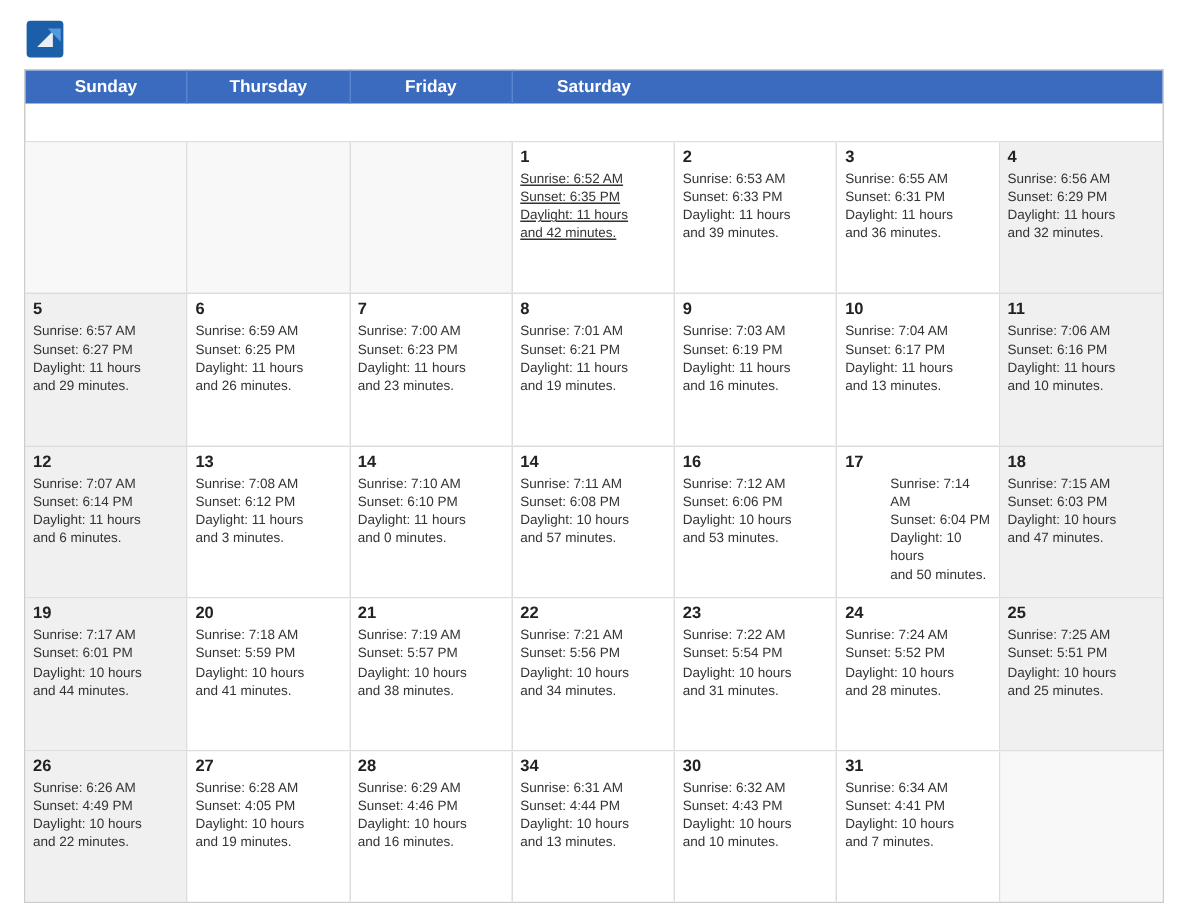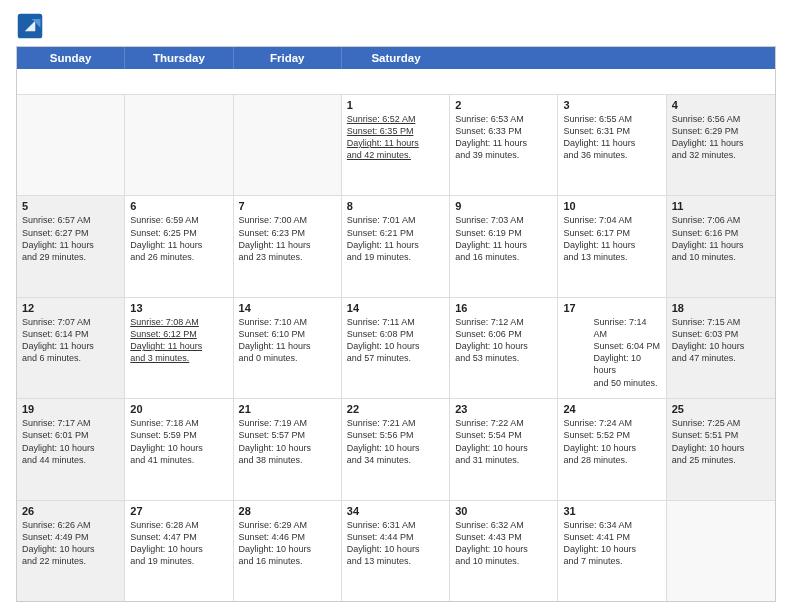--- a/index.html
+++ b/index.html
@@ -229,21 +229,21 @@
         <div class="cal-row">
           <div class="cal-cell shaded">
             <div class="day-num">12</div>
             <div class="cell-text" style="white-space: pre-line;">Sunrise: 7:07 AM
 Sunset: 6:14 PM
 Daylight: 11 hours
 and 6 minutes.</div>
           </div>
           <div class="cal-cell">
             <div class="day-num">13</div>
-            <div class="cell-text" style="white-space: pre-line; text-decoration: underline;">Sunrise: 7:08 AM
+            <div class="cell-text" style="white-space: pre-line;">Sunrise: 7:08 AM
 Sunset: 6:12 PM
 Daylight: 11 hours
 and 3 minutes.</div>
           </div>
           <div class="cal-cell">
             <div class="day-num">14</div>
             <div class="cell-text" style="white-space: pre-line;">Sunrise: 7:10 AM
 Sunset: 6:10 PM
 Daylight: 11 hours
 and 0 minutes.</div>
@@ -332,21 +332,21 @@
           <div class="cal-cell shaded">
             <div class="day-num">26</div>
             <div class="cell-text" style="white-space: pre-line;">Sunrise: 6:26 AM
 Sunset: 4:49 PM
 Daylight: 10 hours
 and 22 minutes.</div>
           </div>
           <div class="cal-cell">
             <div class="day-num">27</div>
             <div class="cell-text" style="white-space: pre-line;">Sunrise: 6:28 AM
-Sunset: 4:47 PM
+Sunset: 4:05 PM
 Daylight: 10 hours
 and 19 minutes.</div>
           </div>
           <div class="cal-cell">
             <div class="day-num">28</div>
             <div class="cell-text" style="white-space: pre-line;">Sunrise: 6:29 AM
 Sunset: 4:46 PM
 Daylight: 10 hours
 and 16 minutes.</div>
           </div>

